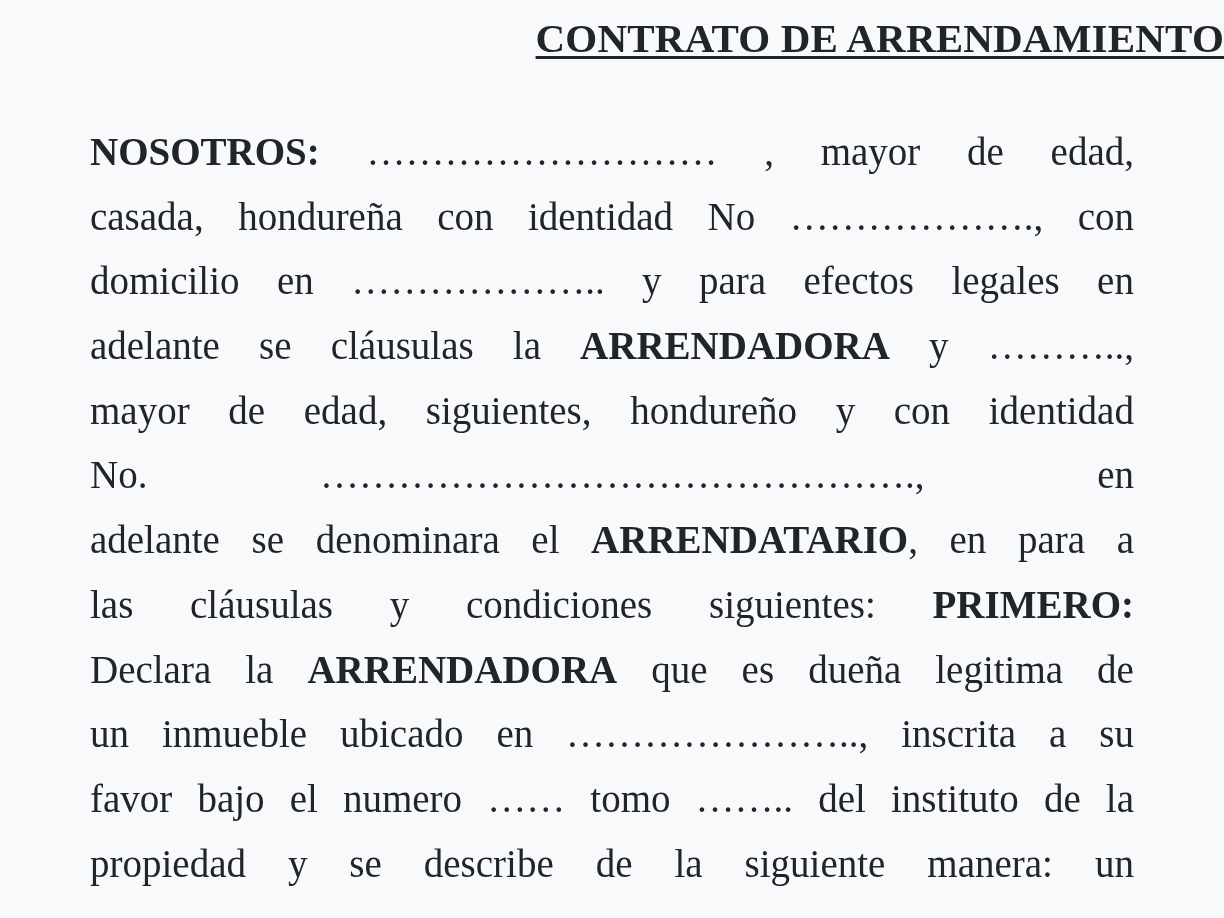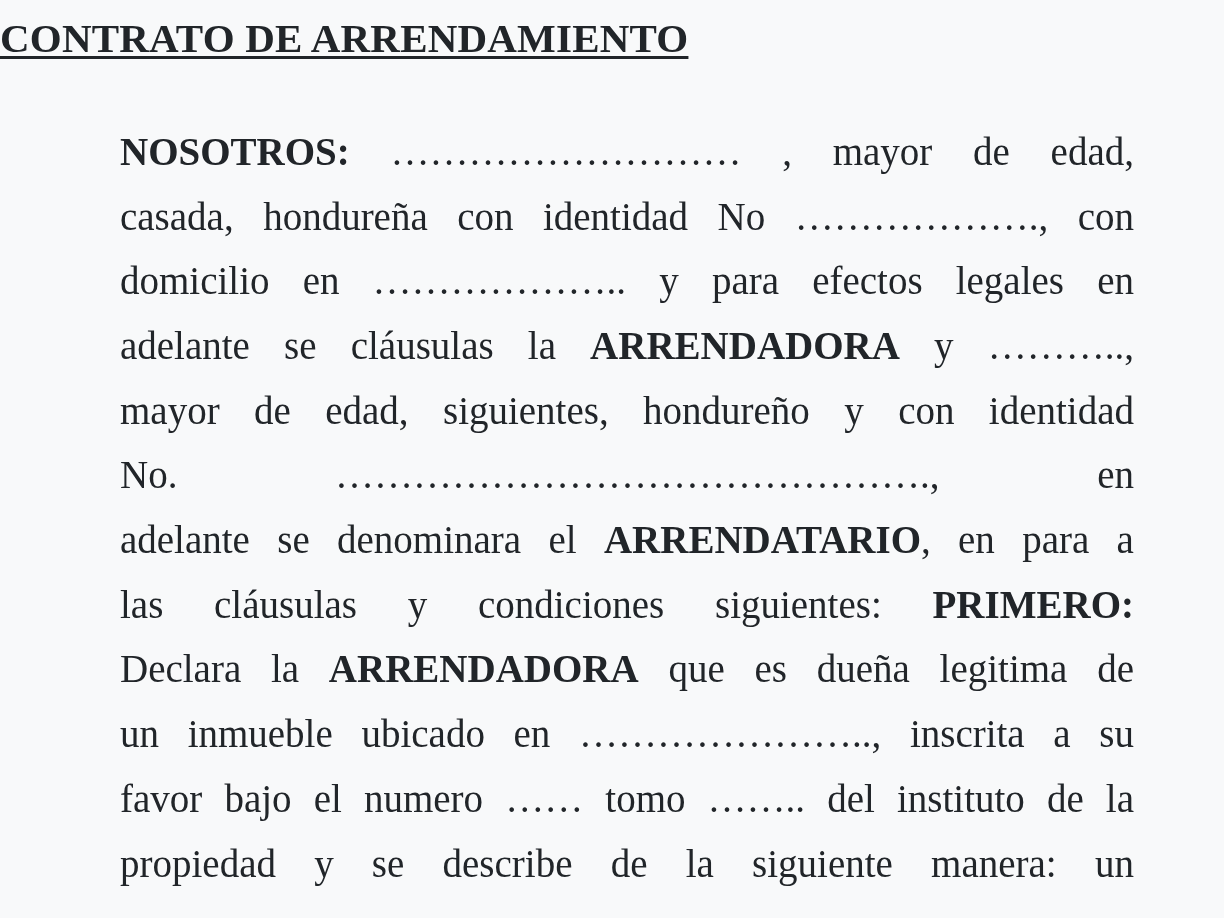--- a/index.html
+++ b/index.html
@@ -20,21 +20,21 @@
     left: 0;
     top: 0;
     width: 1224px;
     height: 918px;
   }
   .title {
     position: absolute;
     top: 12px;
     left: 0;
     width: 1224px;
-    text-align: left;
+    text-align: right;
     font-weight: bold;
     font-size: 41px;
     line-height: 52px;
     letter-spacing: 0.2px;
   }
   .title span {
     text-decoration: underline;
     text-decoration-thickness: 3px;
     text-underline-offset: 4px;
   }
@@ -44,22 +44,21 @@
     top: 120px;
     width: 1044px;
     font-size: 39px;
   }
   .line {
     height: 64.7px;
     line-height: 64.7px;
     white-space: nowrap;
     display: flex;
     justify-content: space-between;
-    align-items: flex-end;
-    margin-left: 30px;
+    align-items: center;
   }
   .b { font-weight: bold; }
   .w { display: inline-block; }
 </style>
 </head>
 <body>
 
 <div class="doc">
   <div class="title">
     <span>CONTRATO DE ARRENDAMIENTO</span>

